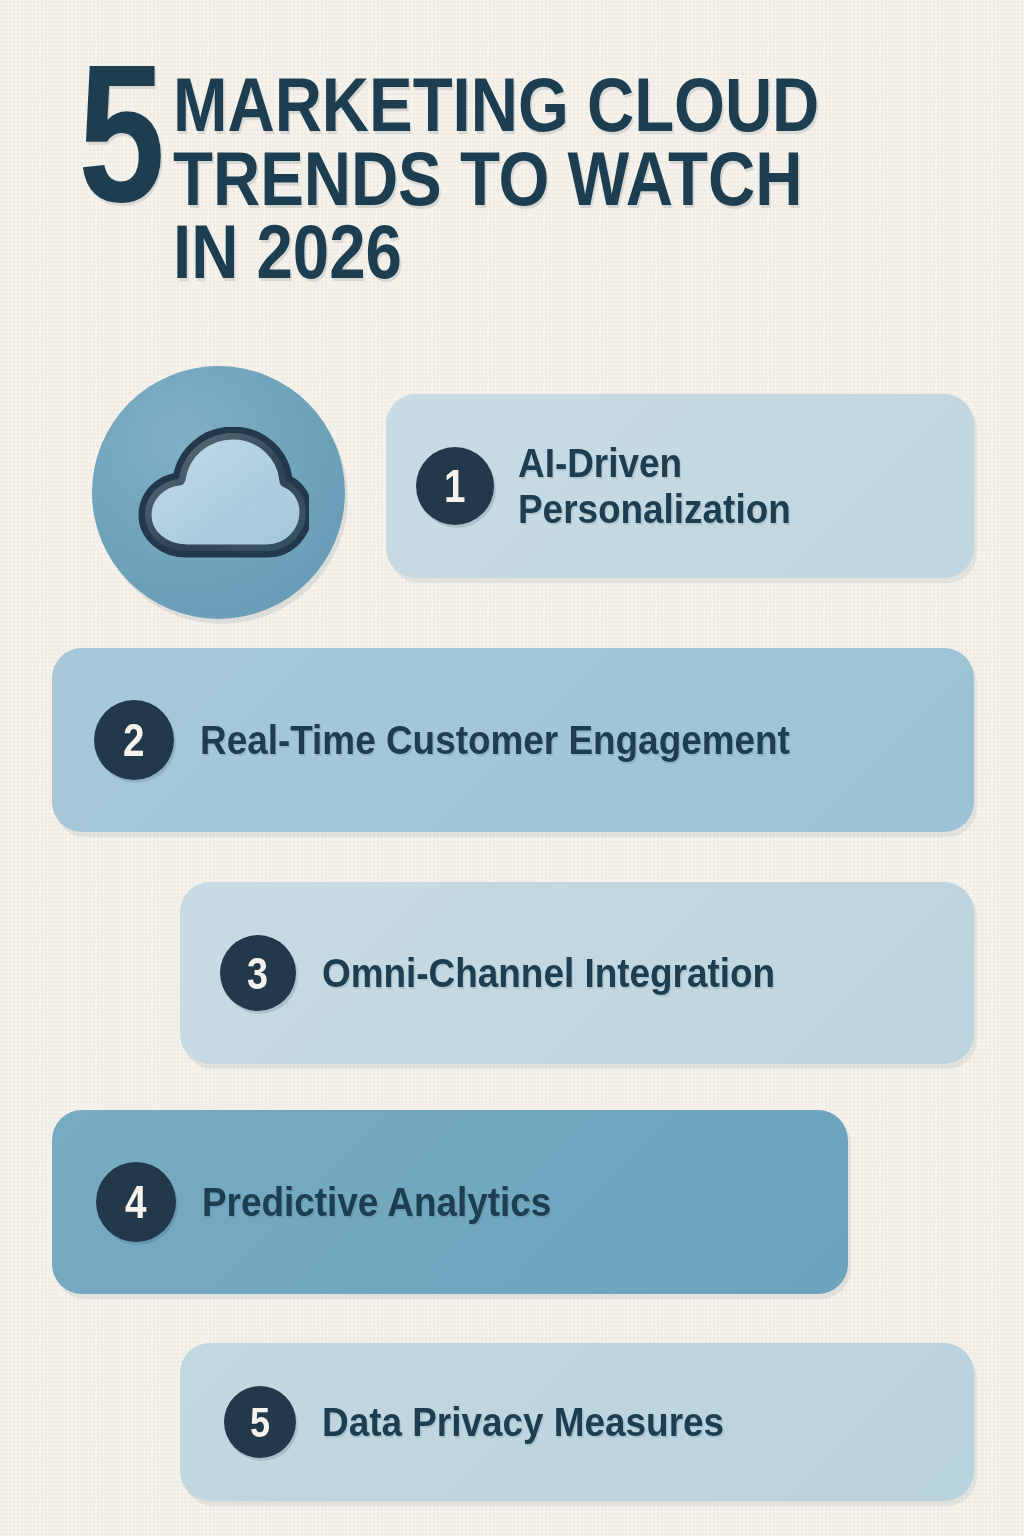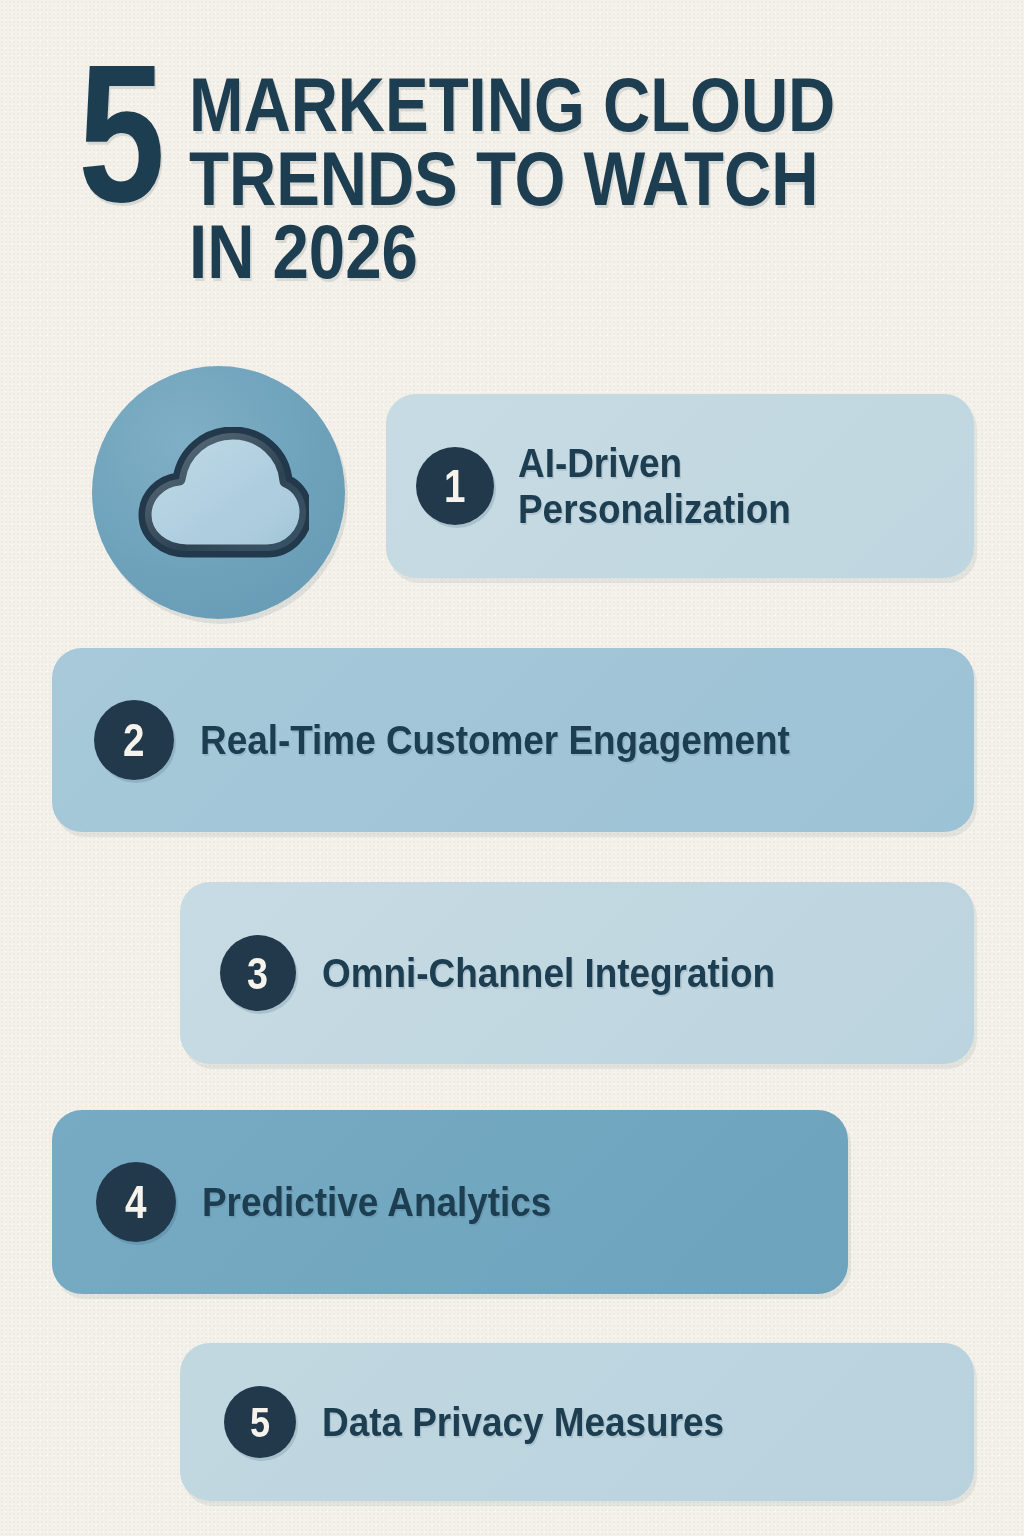--- a/index.html
+++ b/index.html
@@ -44,21 +44,21 @@
     font-size: 196px;
     line-height: 0.80;
     letter-spacing: -4px;
     color: #1d3d50;
     transform: scaleX(0.80);
     transform-origin: left top;
     margin-right: -22px;
     text-shadow: 2px 3px 0 rgba(29,61,80,0.13);
   }
   #title-block {
-    margin-left: 28px;
+    margin-left: 12px;
     margin-top: 12px;
   }
   .title-line {
     font-family: "Liberation Sans Narrow", "Liberation Sans", sans-serif;
     font-weight: bold;
     font-size: 76px;
     line-height: 0.97;
     letter-spacing: 0px;
     color: #1d3d50;
     text-transform: uppercase;

